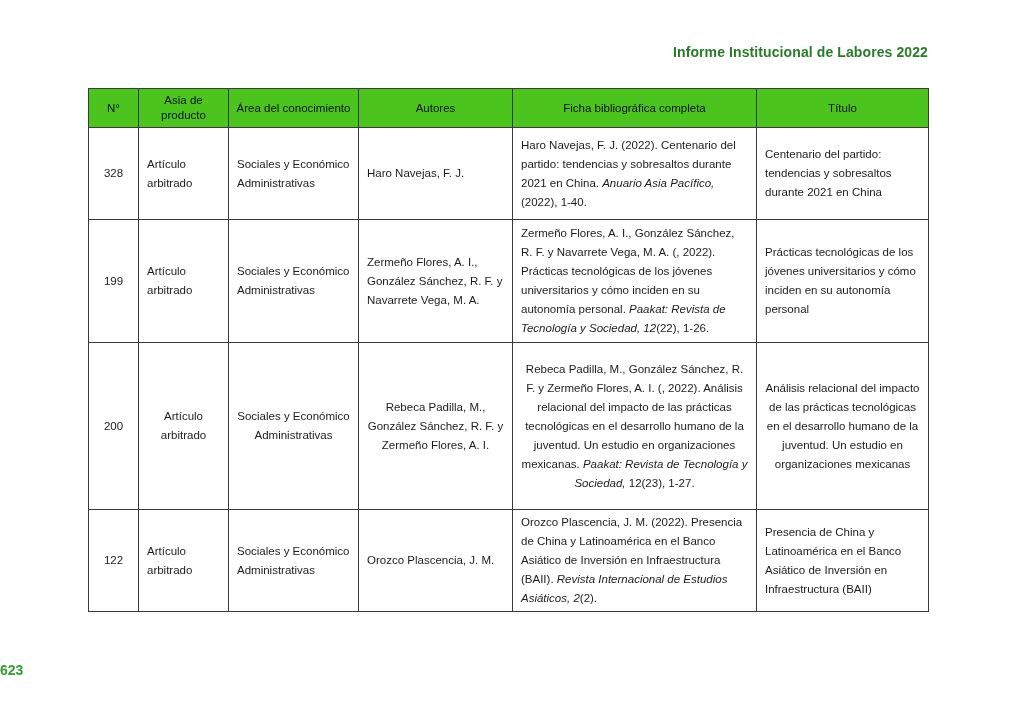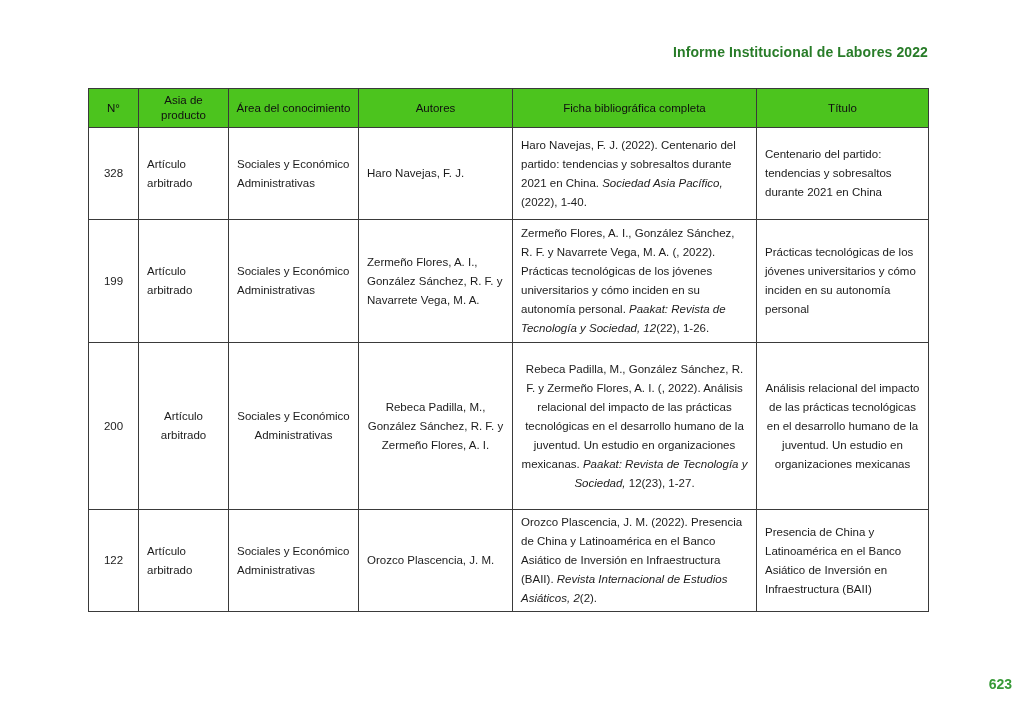--- a/index.html
+++ b/index.html
@@ -55,24 +55,24 @@
   .c-area { padding-right: 20px; }
   .c-ficha i { font-style: italic; }
 
   .pub-table tbody tr:nth-child(1) td { height: 85px; }
   .pub-table tbody tr:nth-child(2) td { height: 116px; }
   .pub-table tbody tr:nth-child(3) td { height: 160px; text-align: center; }
   .pub-table tbody tr:nth-child(4) td { height: 95px; }
 
   .page-number {
     position: absolute;
-    top: 676px;
+    top: 662px;
     left: 0;
     width: 100%;
-    text-align: right;
+    text-align: left;
     font-size: 14px;
     font-weight: 700;
     color: var(--page-green, #379a37);
   }
 </style>
 </head>
 <body style="--header-bg: #4cc41e; --title-green: #287c28; --page-green: #379a37;">
 
 <div class="page">
 
@@ -96,21 +96,21 @@
         <th>Ficha bibliográfica completa</th>
         <th>Título</th>
       </tr>
     </thead>
     <tbody id="rows">
         <tr>
           <td class="c-num">328</td>
           <td class="c-tipo">Artículo arbitrado</td>
           <td class="c-area">Sociales y Económico Administrativas</td>
           <td class="c-autores">Haro Navejas, F. J.</td>
-          <td class="c-ficha"><span>Haro Navejas, F. J. (2022). Centenario del partido: tendencias y sobresaltos durante 2021 en China. </span><i>Sociedad Asia Pacífico,</i><span> (2022), 1-40.</span></td>
+          <td class="c-ficha"><span>Haro Navejas, F. J. (2022). Centenario del partido: tendencias y sobresaltos durante 2021 en China. </span><i>Anuario Asia Pacífico,</i><span> (2022), 1-40.</span></td>
           <td class="c-titulo">Centenario del partido: tendencias y sobresaltos durante 2021 en China</td>
         </tr>
         <tr>
           <td class="c-num">199</td>
           <td class="c-tipo">Artículo arbitrado</td>
           <td class="c-area">Sociales y Económico Administrativas</td>
           <td class="c-autores">Zermeño Flores, A. I., González Sánchez, R. F. y Navarrete Vega, M. A.</td>
           <td class="c-ficha"><span>Zermeño Flores, A. I., González Sánchez, R. F. y Navarrete Vega, M. A. (, 2022). Prácticas tecnológicas de los jóvenes universitarios y cómo inciden en su autonomía personal. </span><i>Paakat: Revista de Tecnología y Sociedad, 12</i><span>(22), 1-26.</span></td>
           <td class="c-titulo">Prácticas tecnológicas de los jóvenes universitarios y cómo inciden en su autonomía personal</td>
         </tr>

